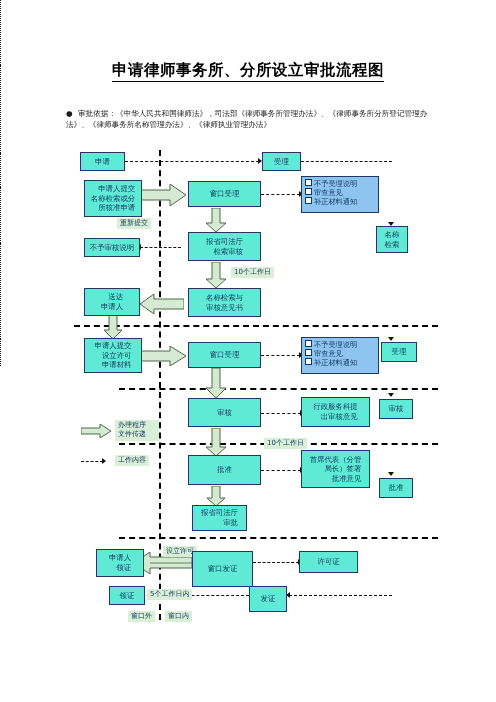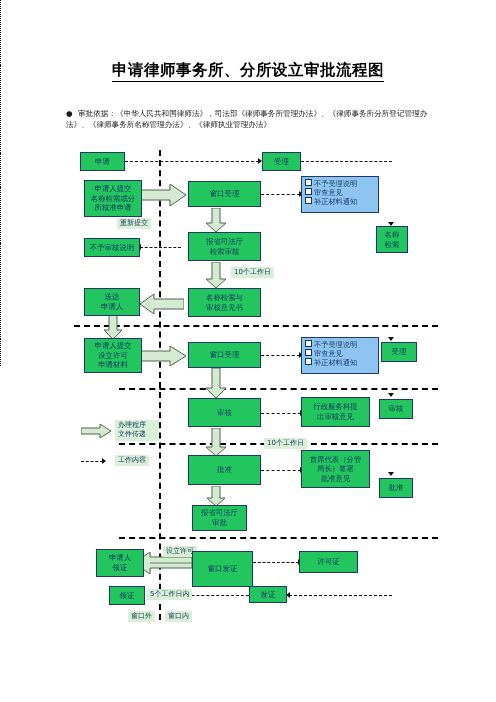--- a/index.html
+++ b/index.html
@@ -21,23 +21,23 @@
     position:absolute;font-size:7.6px;line-height:11px;color:#1a1a1a;
     font-family:"DejaVu Serif","Liberation Serif",serif;
   }
   #note1{left:66px;top:95px;width:380px;}
   #note2{left:66px;top:108px;width:382px;}
   .bullet{display:inline-block;width:12px;}
 
   
   .box{
     position:absolute;box-sizing:border-box;
-    background:#22c55e;border:1px solid #1f3864;
+    background:#5eead4;border:1px solid #1f3864;
     color:#13365f;font-size:7.4px;line-height:9.6px;
-    display:flex;align-items:center;justify-content:center;text-align:center;
+    display:flex;align-items:center;justify-content:center;text-align:right;
     font-family:"DejaVu Sans","Liberation Sans",sans-serif;
     padding:1px;
   }
   .box.chk{
     background:#8ec4f0;border:1px solid #1f3864;
     display:block;text-align:left;padding:2px 3px 2px 3px;
     font-size:7.2px;line-height:9.2px;
   }
   .chk span.cb{
     display:inline-block;width:5px;height:5px;border:1px solid #12375e;
@@ -356,21 +356,21 @@
   </div>
 
   <div class="tag" style="left:147px;top:578px;margin-top:11px;">
     <span>5个工作日内</span>
   </div>
 
   <div class="box" style="left:109px;top:586px;width:36px;height:19px;">
     <span>领证</span>
   </div>
 
-  <div class="box" style="left:249px;top:586px;width:38px;height:17px;">
+  <div class="box" style="left:249px;top:586px;width:38px;height:26px;">
     <span>发证</span>
   </div>
 
   <div class="tag" style="left:128px;top:611px;">
     <span>窗口外</span>
   </div>
   <div class="tag" style="left:165px;top:611px;">
     <span>窗口内</span>
   </div>
 

